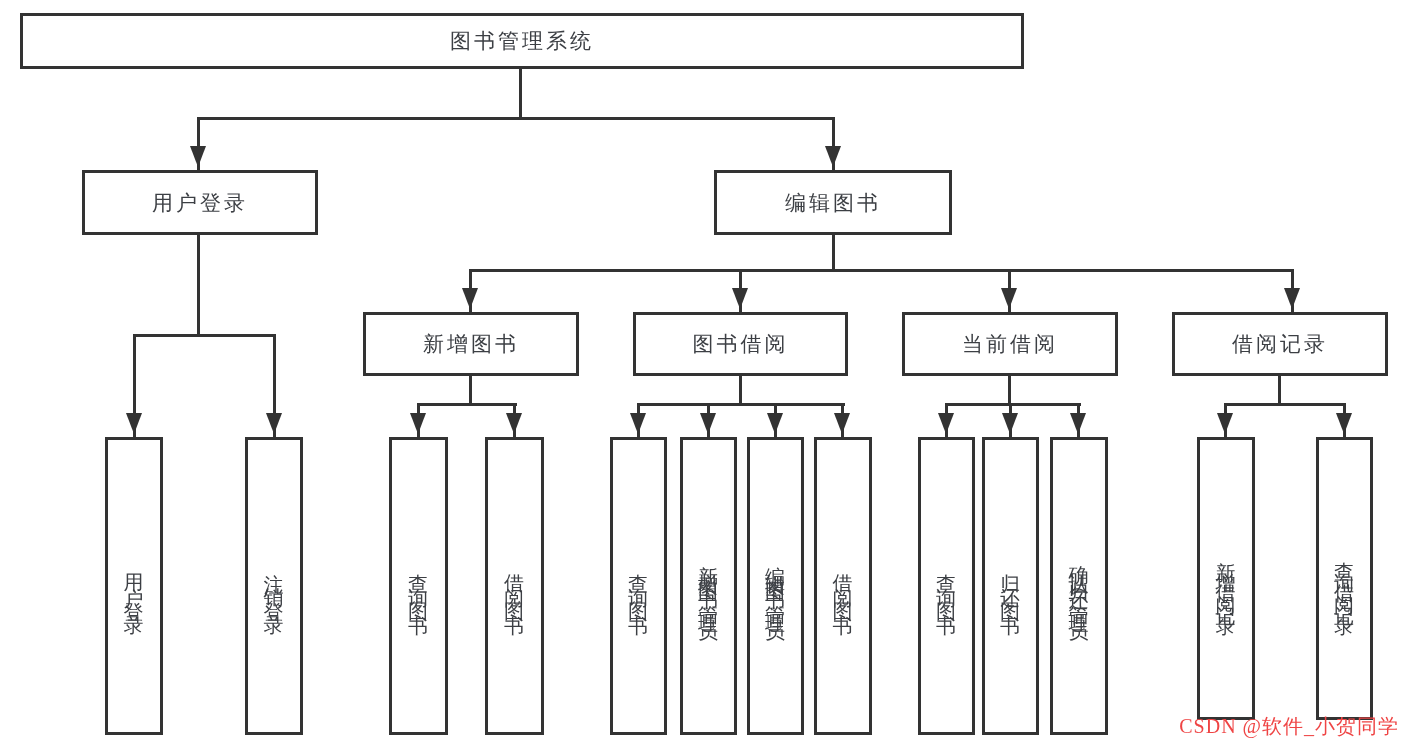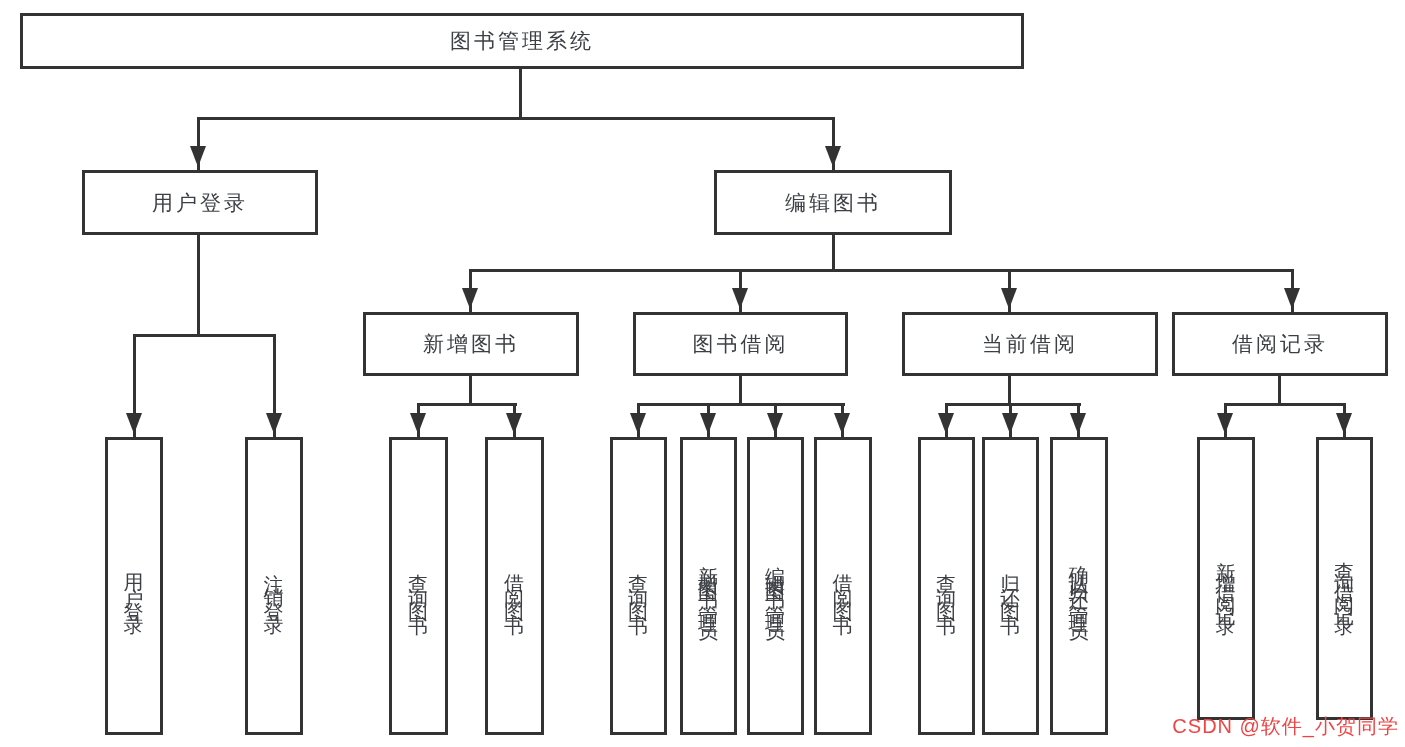--- a/index.html
+++ b/index.html
@@ -1,21 +1,21 @@
 <!DOCTYPE html>
 <html><head>
 <meta charset="utf-8">
 <style>
   html, body { margin: 0; padding: 0; background: #ffffff; }
   .canvas {
     position: relative;
     width: 1405px;
     height: 747px;
     background: #ffffff;
-    font-family: Liberation Sans, sans-serif;
+    font-family: Liberation Serif, serif;
     color: #3c3f44;
     overflow: hidden;
   }
   .node {
     position: absolute;
     box-sizing: border-box;
     border: 3px solid #333333;
     background: #ffffff;
     display: flex;
     align-items: center;
@@ -116,21 +116,21 @@
   <div class="arrow" style="left:1217px;top:413px"></div>
   <div class="arrow" style="left:1336px;top:413px"></div>
 
   <div class="node h" style="left:20px;top:13px;width:1004px;height:56px">图书管理系统</div>
 
   <div class="node h" style="left:82px;top:170px;width:236px;height:65px">用户登录</div>
   <div class="node h" style="left:714px;top:170px;width:238px;height:65px">编辑图书</div>
 
   <div class="node h" style="left:363px;top:312px;width:216px;height:64px">新增图书</div>
   <div class="node h" style="left:633px;top:312px;width:215px;height:64px">图书借阅</div>
-  <div class="node h" style="left:902px;top:312px;width:256px;height:64px">当前借阅</div>
+  <div class="node h" style="left:902px;top:312px;width:216px;height:64px">当前借阅</div>
   <div class="node h" style="left:1172px;top:312px;width:216px;height:64px">借阅记录</div>
 
   <div class="node v sp4" style="left:105px;top:437px;width:58px;height:298px">用户登录</div>
   <div class="node v sp4" style="left:245px;top:437px;width:58px;height:298px">注销登录</div>
 
   <div class="node v sp4" style="left:389px;top:437px;width:59px;height:298px">查询图书</div>
   <div class="node v sp4" style="left:485px;top:437px;width:59px;height:298px">借阅图书</div>
 
   <div class="node v sp4" style="left:610px;top:437px;width:57px;height:298px">查询图书</div>
   <div class="node v sp9" style="left:680px;top:437px;width:57px;height:298px">新增图书（管理员）</div>

